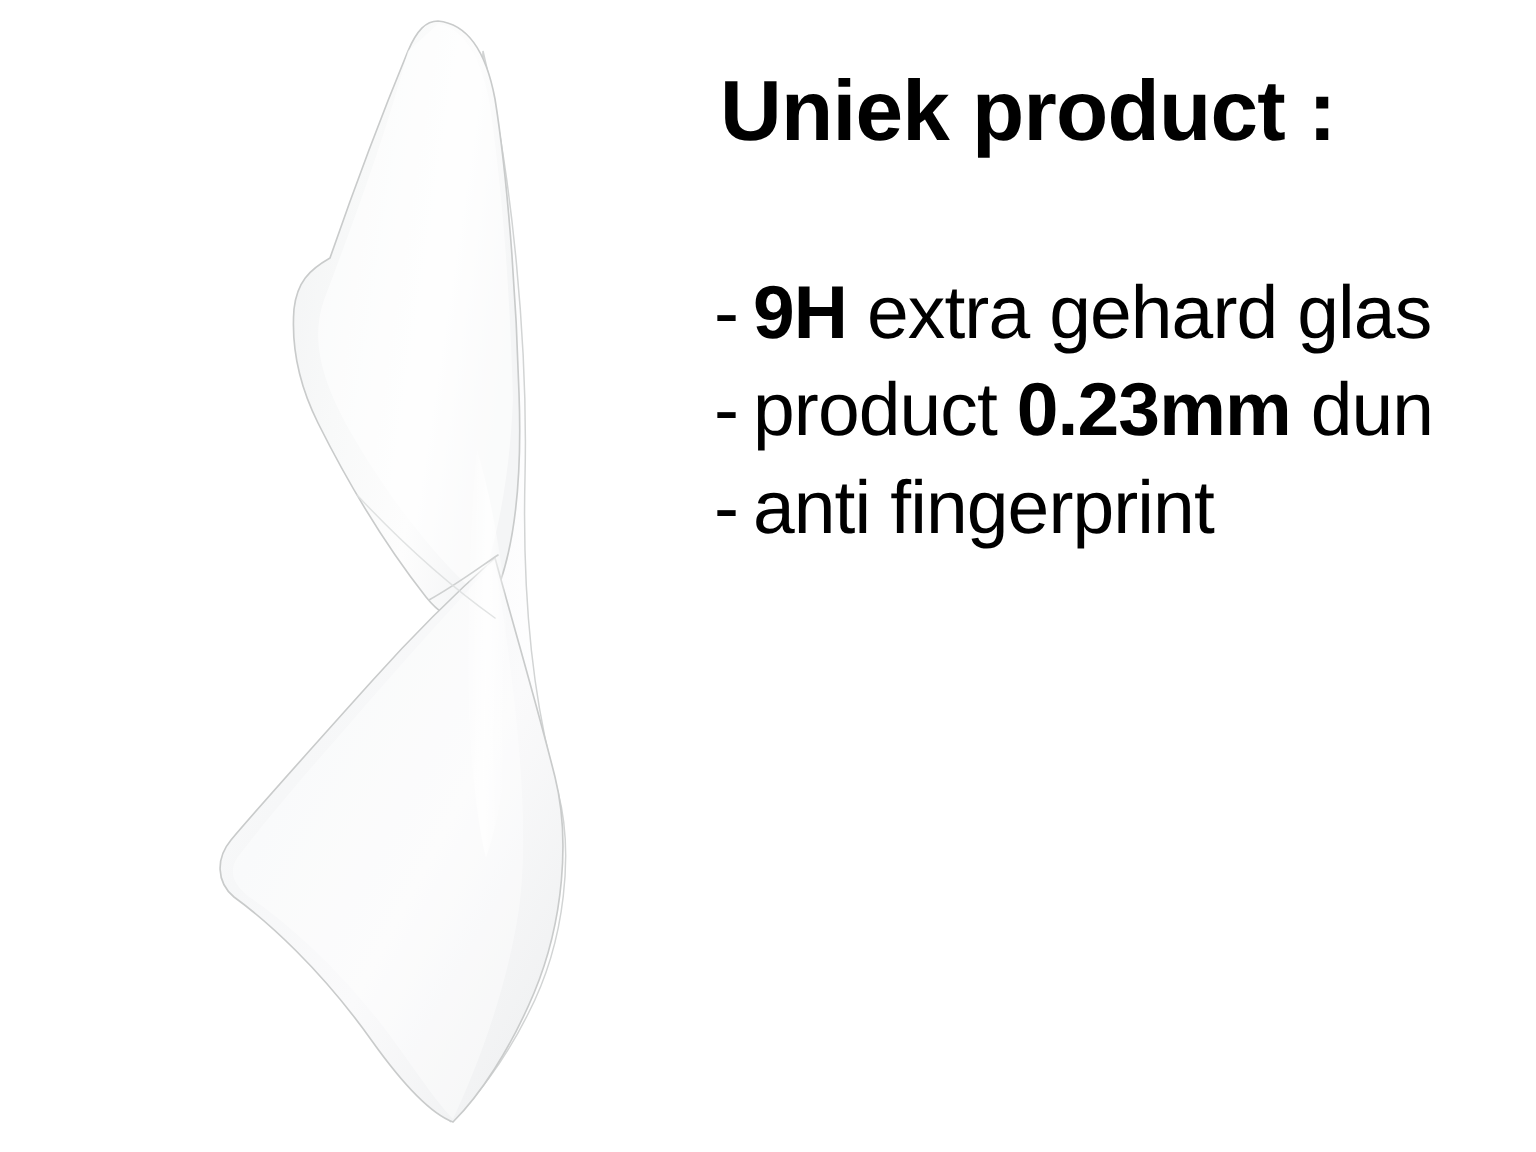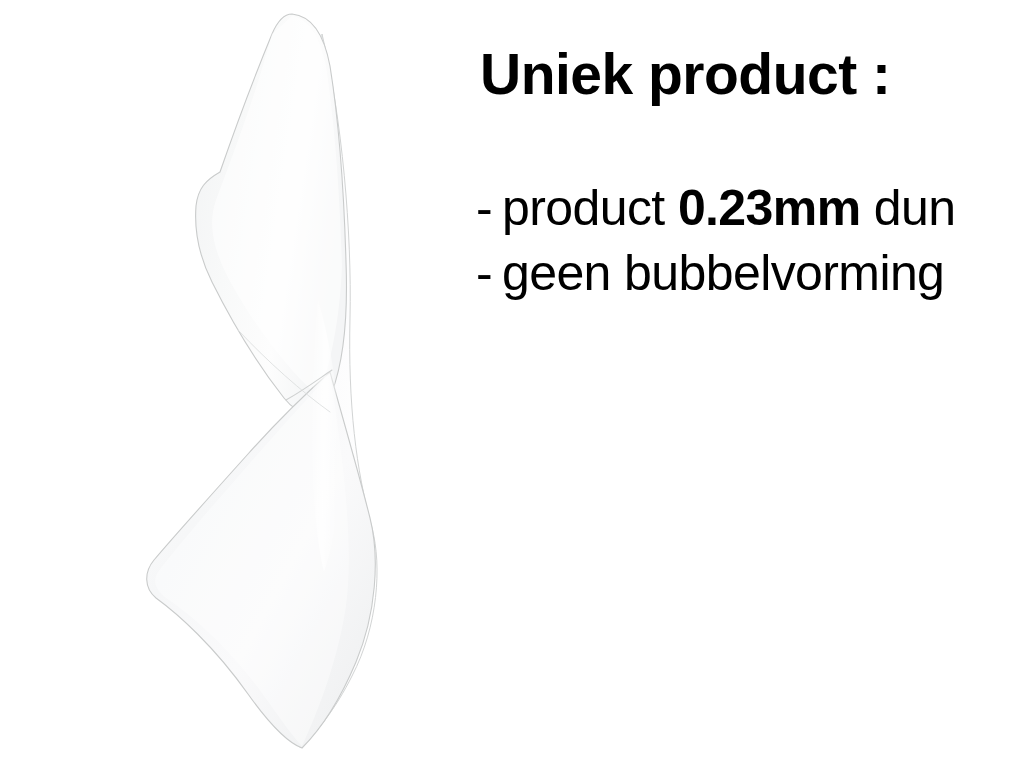--- a/index.html
+++ b/index.html
@@ -165,21 +165,24 @@
       <path d="M238 330 C 268 362, 302 392, 330 412" fill="none" stroke="#dcdede" stroke-width="1" stroke-linecap="round" opacity="0.85"></path>
     </svg>
   </div>
 
   <div class="text-panel">
 
     <div class="product-title">Uniek product :</div>
 
     <ul class="feature-list">
       <li class="feature-item">
+        <span class="dash">-</span><span></span><b>9H</b><span> extra gehard glas</span>
+      </li>
+      <li class="feature-item">
         <span class="dash">-</span><span>product </span><b>0.23mm</b><span> dun</span>
       </li>
       <li class="feature-item">
-        <span class="dash">-</span><span>geen bubbelvorming</span><b></b><span></span>
+        <span class="dash">-</span><span>anti fingerprint</span><b></b><span></span>
       </li>
     </ul>
 
   </div>
 </div>
 
 </body></html>

